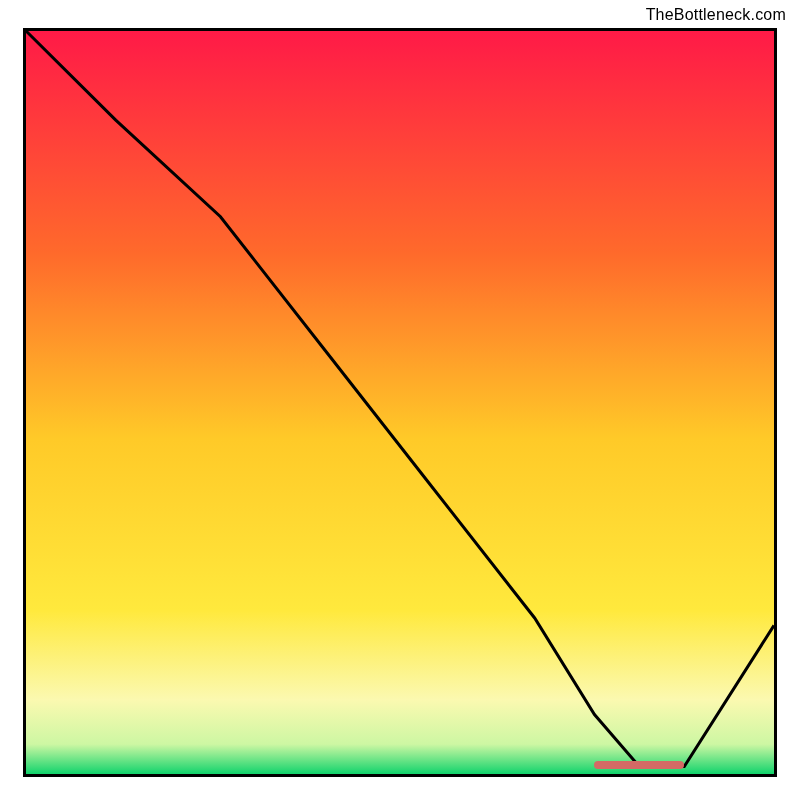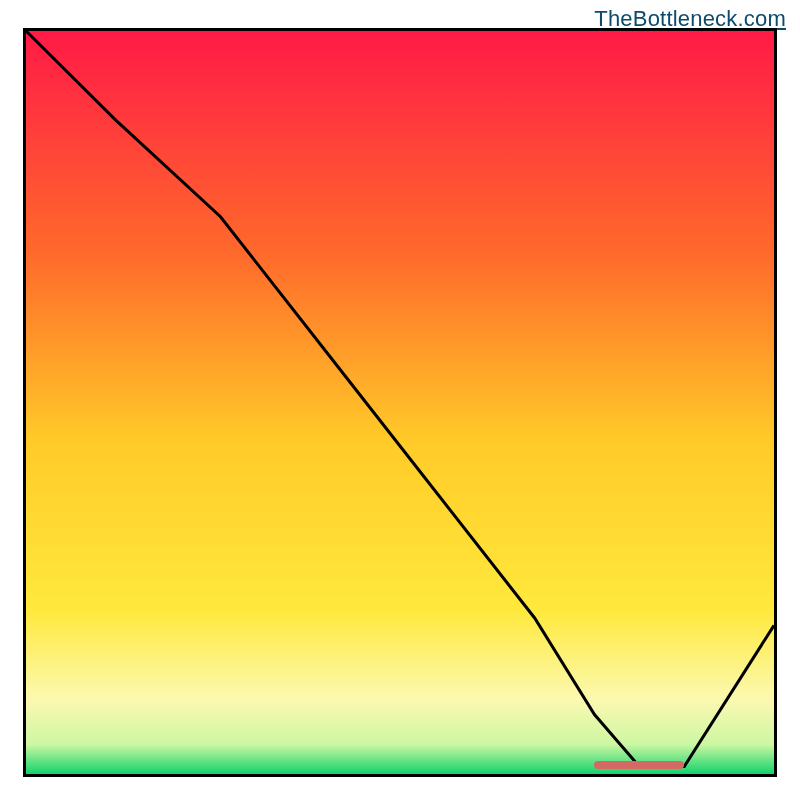--- a/index.html
+++ b/index.html
@@ -13,25 +13,24 @@
   }
   .container {
     position: relative;
     width: 800px;
     height: 800px;
   }
   .watermark {
     position: absolute;
     top: 6px;
     right: 14px;
-    font-size: 22px;
-    color: #0c4a6e;
+    font-size: 16px;
+    color: #000000;
     font-weight: 500;
     letter-spacing: 0.2px;
-    text-decoration: underline;
   }
   .chart-frame {
     position: absolute;
     left: 23px;
     top: 28px;
     width: 754px;
     height: 749px;
     border: 3px solid #000000;
     box-sizing: border-box;
   }

